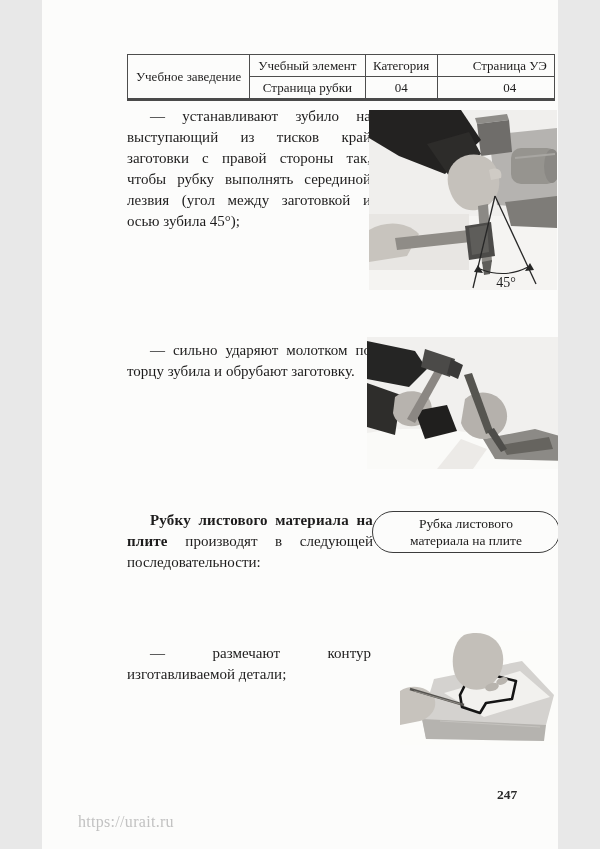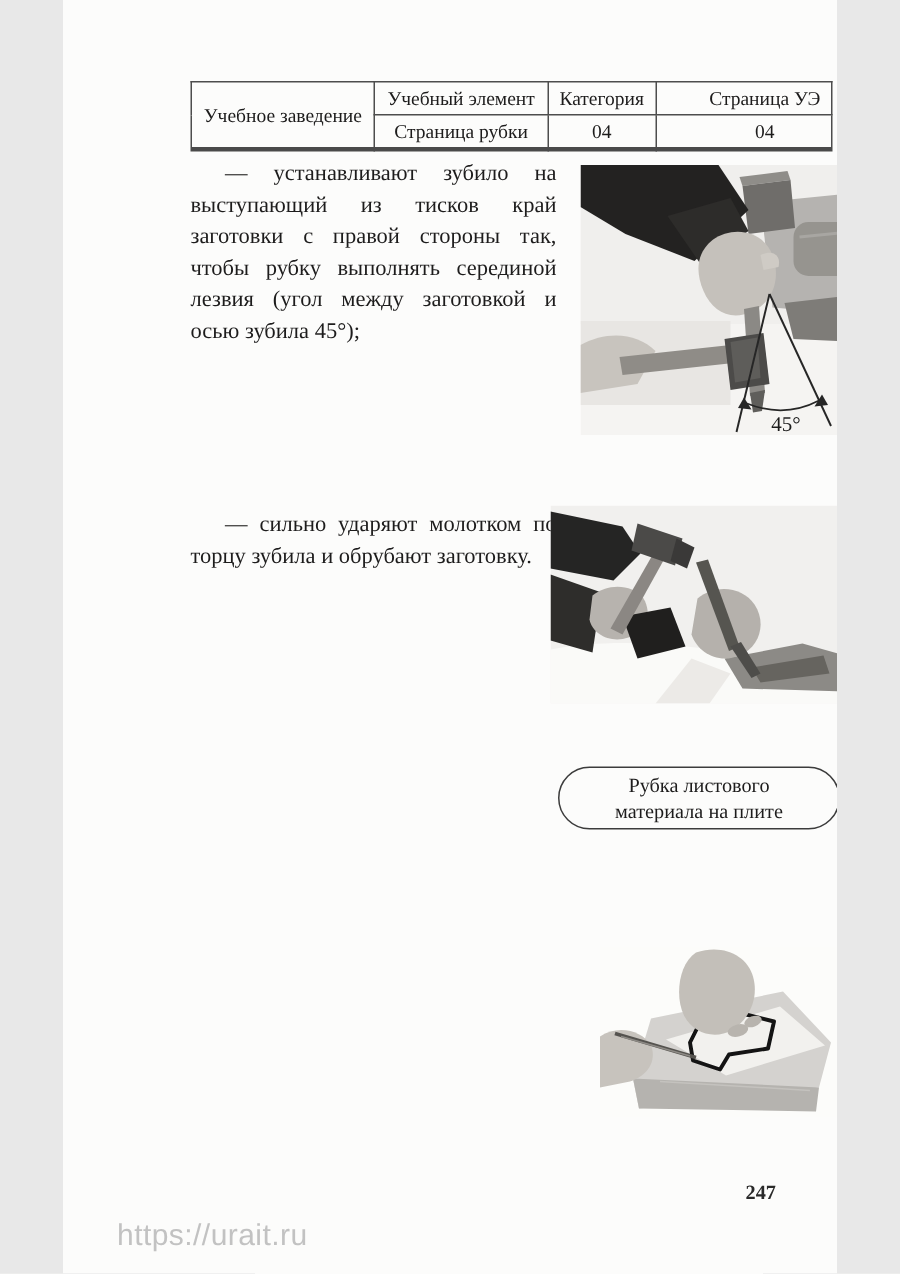--- a/index.html
+++ b/index.html
@@ -35,42 +35,42 @@
     margin:0;font-size:15px;line-height:21px;
     text-align:justify;text-indent:23px;
   }
   .p1{top:106px;}
   .p2{top:340px;}
   .p3{top:510px;width:246px;}
   .p4{top:643px;}
   .p3 b{font-weight:bold;letter-spacing:.2px;}
   
   .fig{position:absolute;line-height:0;}
-  .fig1{left:327px;top:110px;margin-left:18px;}
+  .fig1{left:327px;top:110px;}
   .fig2{left:325px;top:337px;}
   .fig3{left:358px;top:631px;}
   .fig svg{display:block;}
   .angle-label{font-family:"Liberation Serif",serif;font-size:14px;fill:#1c1c1c;}
   
   .capsule{
     position:absolute;left:330px;top:511px;width:188px;min-height:40px;
     border:1.4px solid #3c3c3c;border-radius:21px;
     display:flex;align-items:flex-start;justify-content:center;
     text-align:center;font-size:13.5px;line-height:17px;
     padding:3px 25px;box-sizing:border-box;
   }
   
   .pagenum{
     position:absolute;left:455px;top:787px;width:62px;
     text-align:left;font-size:13.5px;font-weight:600;color:#2a2a2a;
   }
   .watermark{
     position:absolute;left:36px;top:813px;
-    font-family:Liberation Sans, sans-serif;
-    font-size:20px;color:#c2c2c2;letter-spacing:.3px;
+    font-family:Liberation Serif, serif;
+    font-size:16px;color:#c2c2c2;letter-spacing:.3px;
   }
 </style>
 </head>
 <body>
 
 <div class="page">
 
   <table class="uetable">
     <tbody>
       <tr>
@@ -149,25 +149,27 @@
       <polygon points="84,22 96,28 91,42 80,37" fill="#3a3938"></polygon>
 
       <polygon points="70,132 94,102 120,112 106,132" fill="#eceae7"></polygon>
       <path d="M98 62 C110 52 128 54 136 66 C144 78 140 94 126 100 C112 106 98 98 94 86 Z" fill="#b5b1ac"></path>
 
       <polygon points="97,38 105,36 126,94 119,97" fill="#565550"></polygon>
       <polygon points="120,94 127,91 140,112 134,115" fill="#4e4d4a"></polygon>
     </svg>
   </div>
 
+  <p class="ptext p3"><b>Рубку листового материала на плите</b><span> производят в следующей последовательности:</span></p>
 
   <div class="capsule">
     <span>Рубка листового материала на плите</span>
   </div>
 
+  <p class="ptext p4">— размечают контур изготавливаемой детали;</p>
 
   <div class="fig fig3">
     <svg width="158" height="114" viewBox="0 0 158 114">
       <rect width="158" height="114" fill="#fcfcfa"></rect>
 
       <polygon points="22,88 34,48 122,30 154,64 146,94 26,108" fill="#d4d2cf"></polygon>
       <polygon points="22,88 146,94 144,110 26,108" fill="#b5b3af"></polygon>
       <line x1="40" y1="90" x2="140" y2="96" stroke="#c4c2be" stroke-width="1"></line>
 
       <polygon points="44,62 120,40 150,66 84,86" fill="#f2f1ee"></polygon>

